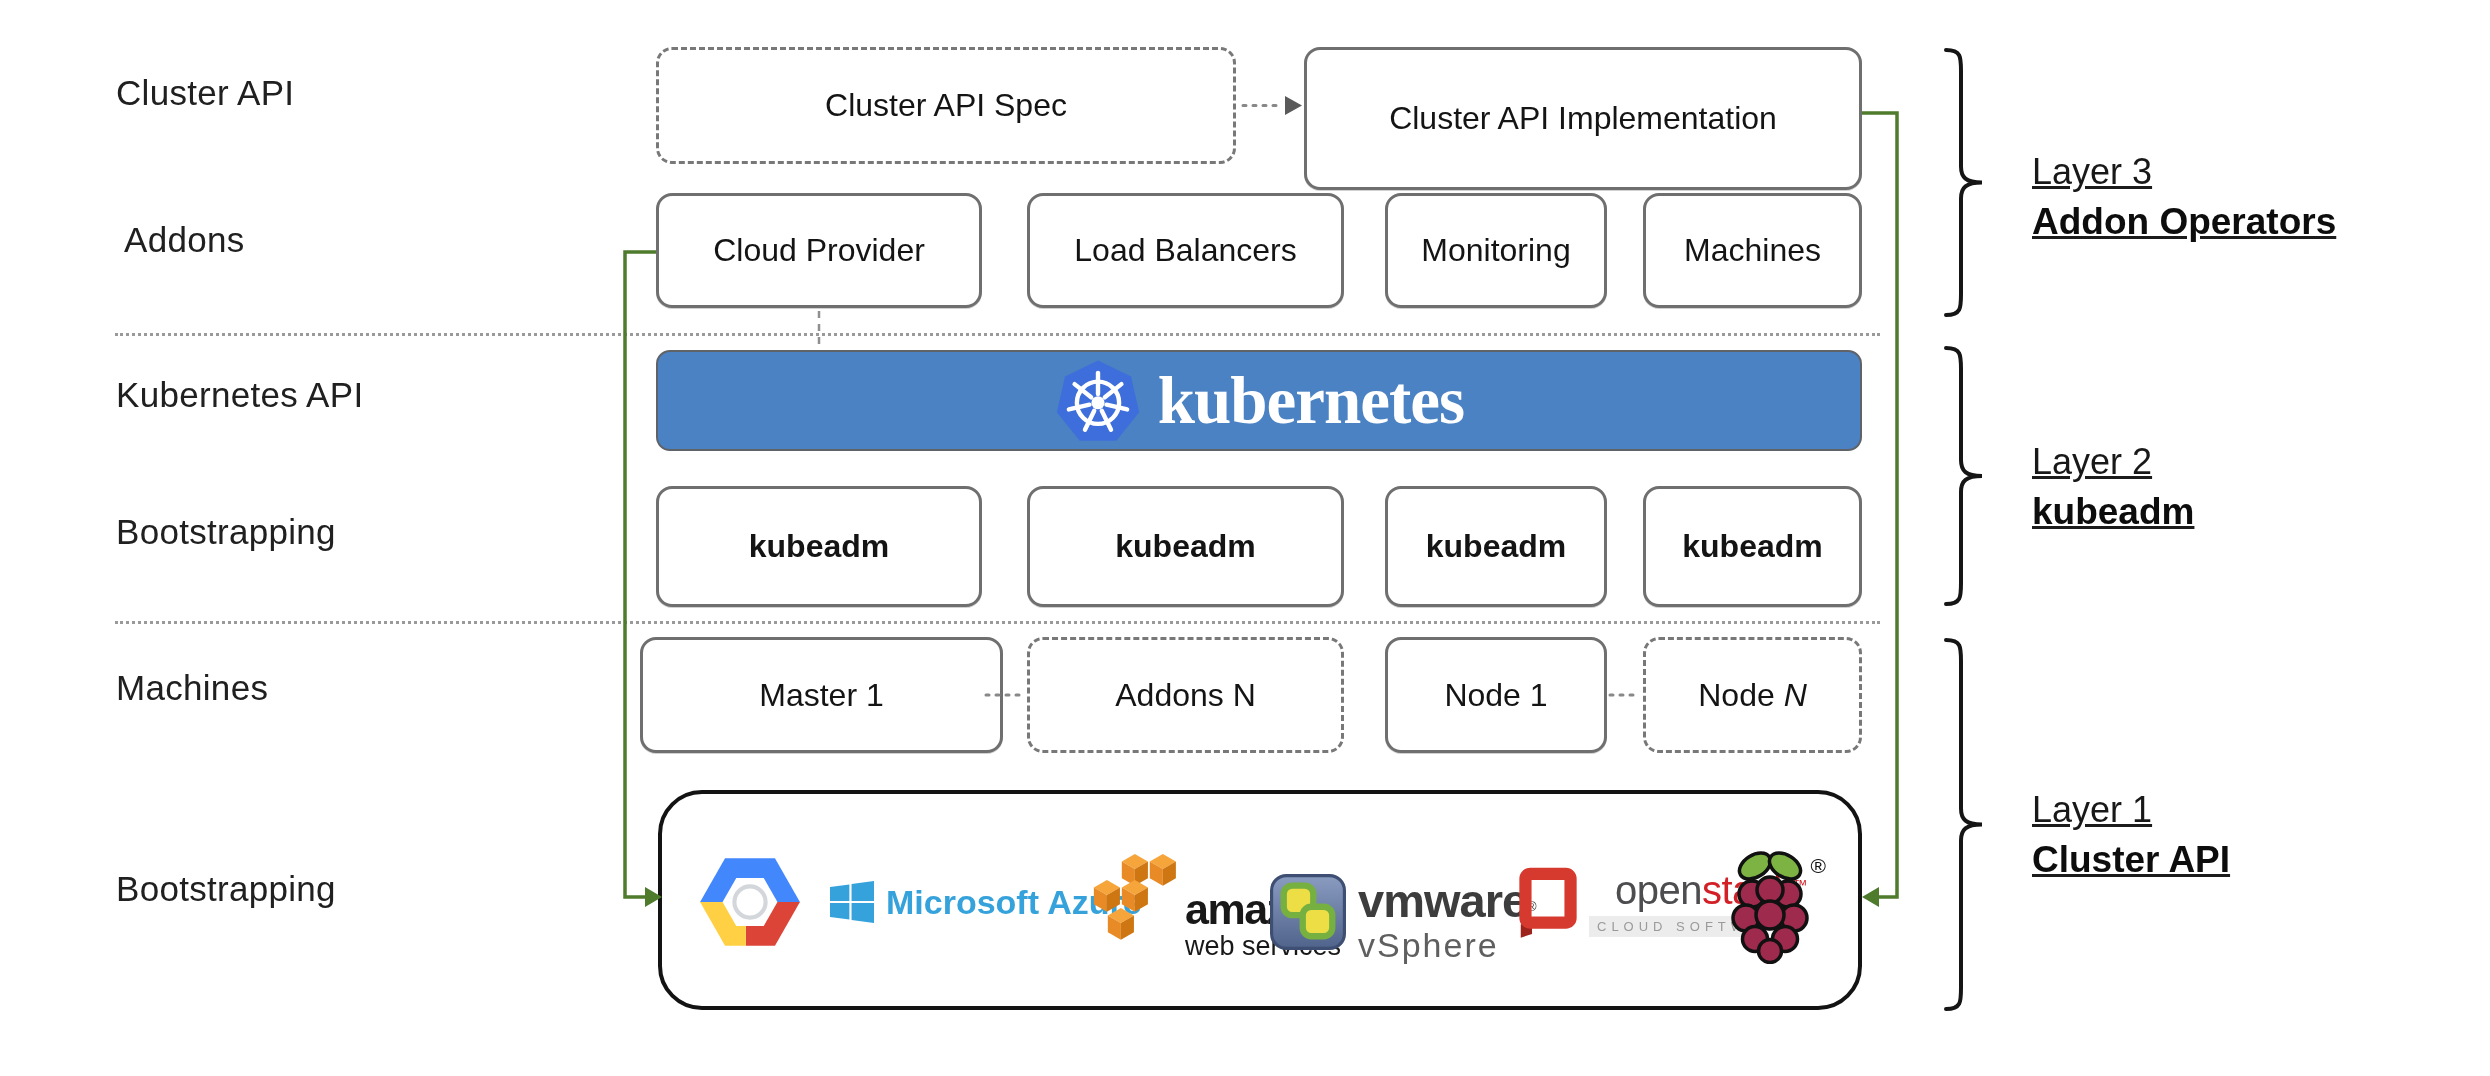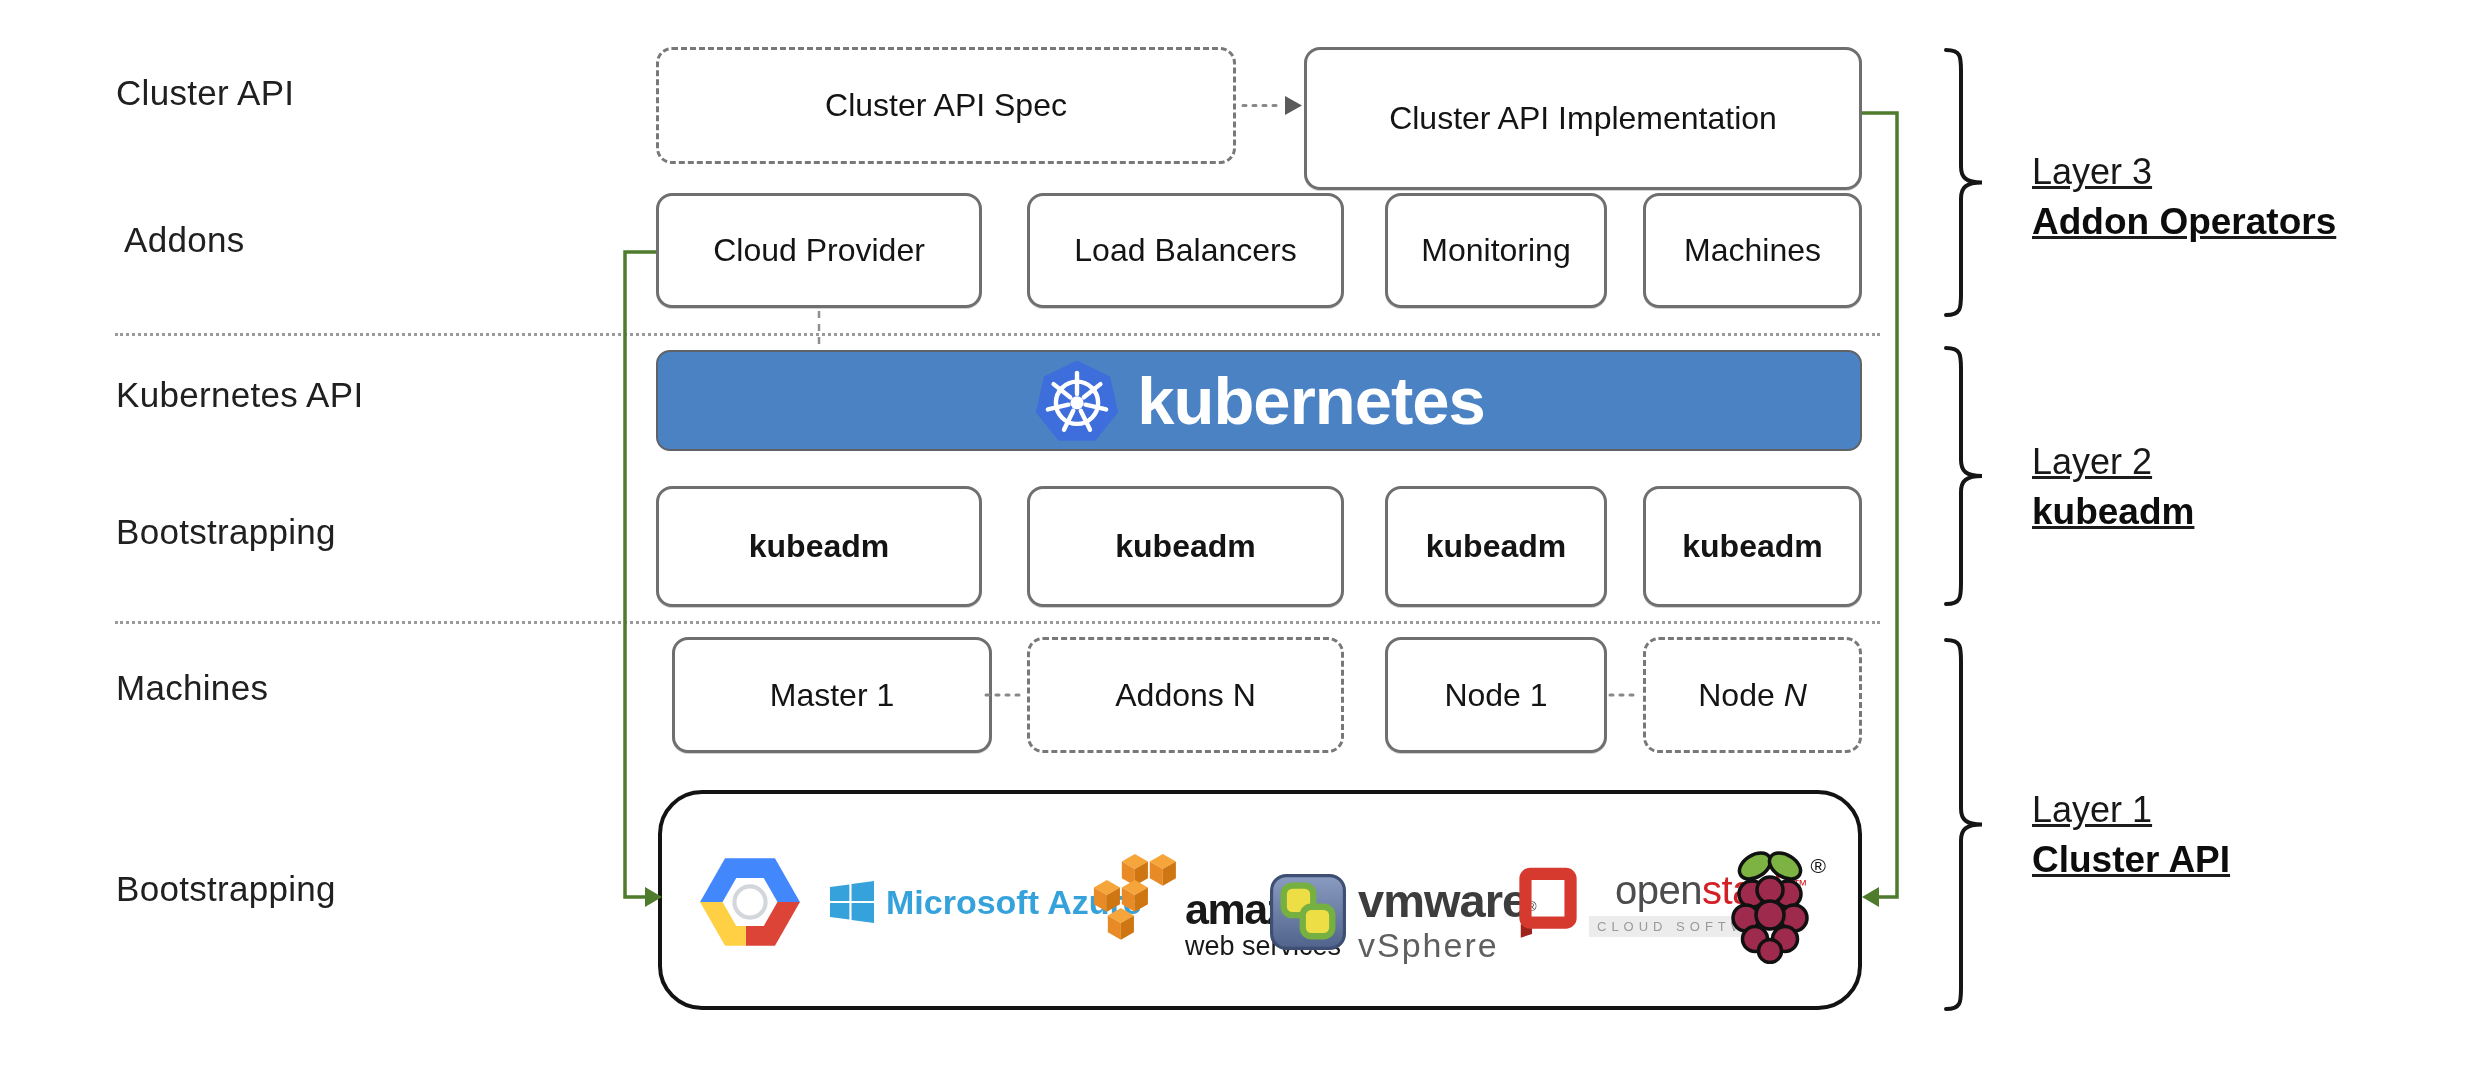--- a/index.html
+++ b/index.html
@@ -24,21 +24,21 @@
   .box.dashed{border:3px dashed #787878;box-shadow:none;}
   .box.bold{font-weight:bold;}
   
   .dotsep{position:absolute;left:115px;width:1765px;height:0;border-top:3px dotted #9a9a9a;}
   
   .k8s-banner{
     position:absolute;left:656px;top:350px;width:1206px;height:101px;
     box-sizing:border-box;background:#4a82c3;border:2px solid #5f6368;border-radius:14px;
     display:flex;align-items:center;justify-content:center;
   }
-  .k8s-word{font-size:67px;font-weight:bold;color:#ffffff;letter-spacing:-1px;margin-left:16px;}
+  .k8s-word{font-size:67px;font-weight:bold;color:#ffffff;letter-spacing:-1px;margin-left:16px;font-family:Liberation Serif, serif;}
   
   .infra-box{
     position:absolute;left:658px;top:790px;width:1204px;height:220px;box-sizing:border-box;
     background:#fff;border:4px solid #131313;border-radius:44px;
   }
   .logo{position:absolute;display:flex;align-items:center;}
   .azure-text{font-size:34px;font-weight:bold;color:#35a2db;margin-left:12px;white-space:nowrap;}
   .aws-text{margin-left:8px;margin-top:30px;line-height:1;}
   .aws-line1{font-size:43px;font-weight:bold;color:#181818;letter-spacing:-1.5px;}
   .aws-line2{font-size:27px;color:#181818;margin-top:2px;letter-spacing:0px;}
@@ -121,21 +121,21 @@
   <div class="box bold" style="left:1027px;top:486px;width:317px;height:121px">
     <span>kubeadm</span>
   </div>
   <div class="box bold" style="left:1385px;top:486px;width:222px;height:121px">
     <span>kubeadm</span>
   </div>
   <div class="box bold" style="left:1643px;top:486px;width:219px;height:121px">
     <span>kubeadm</span>
   </div>
 
-  <div class="box" style="left:672px;top:637px;width:320px;height:116px">
+  <div class="box" style="left:640px;top:637px;width:363px;height:116px">
     <span>Master 1</span>
   </div>
   <div class="box dashed" style="left:1027px;top:637px;width:317px;height:116px">
     <span>Addons N</span>
   </div>
   <div class="box" style="left:1385px;top:637px;width:222px;height:116px">
     <span>Node 1</span>
   </div>
   <div class="box dashed" style="left:1643px;top:637px;width:219px;height:116px">
     <span><span>Node </span><i>N</i></span>

